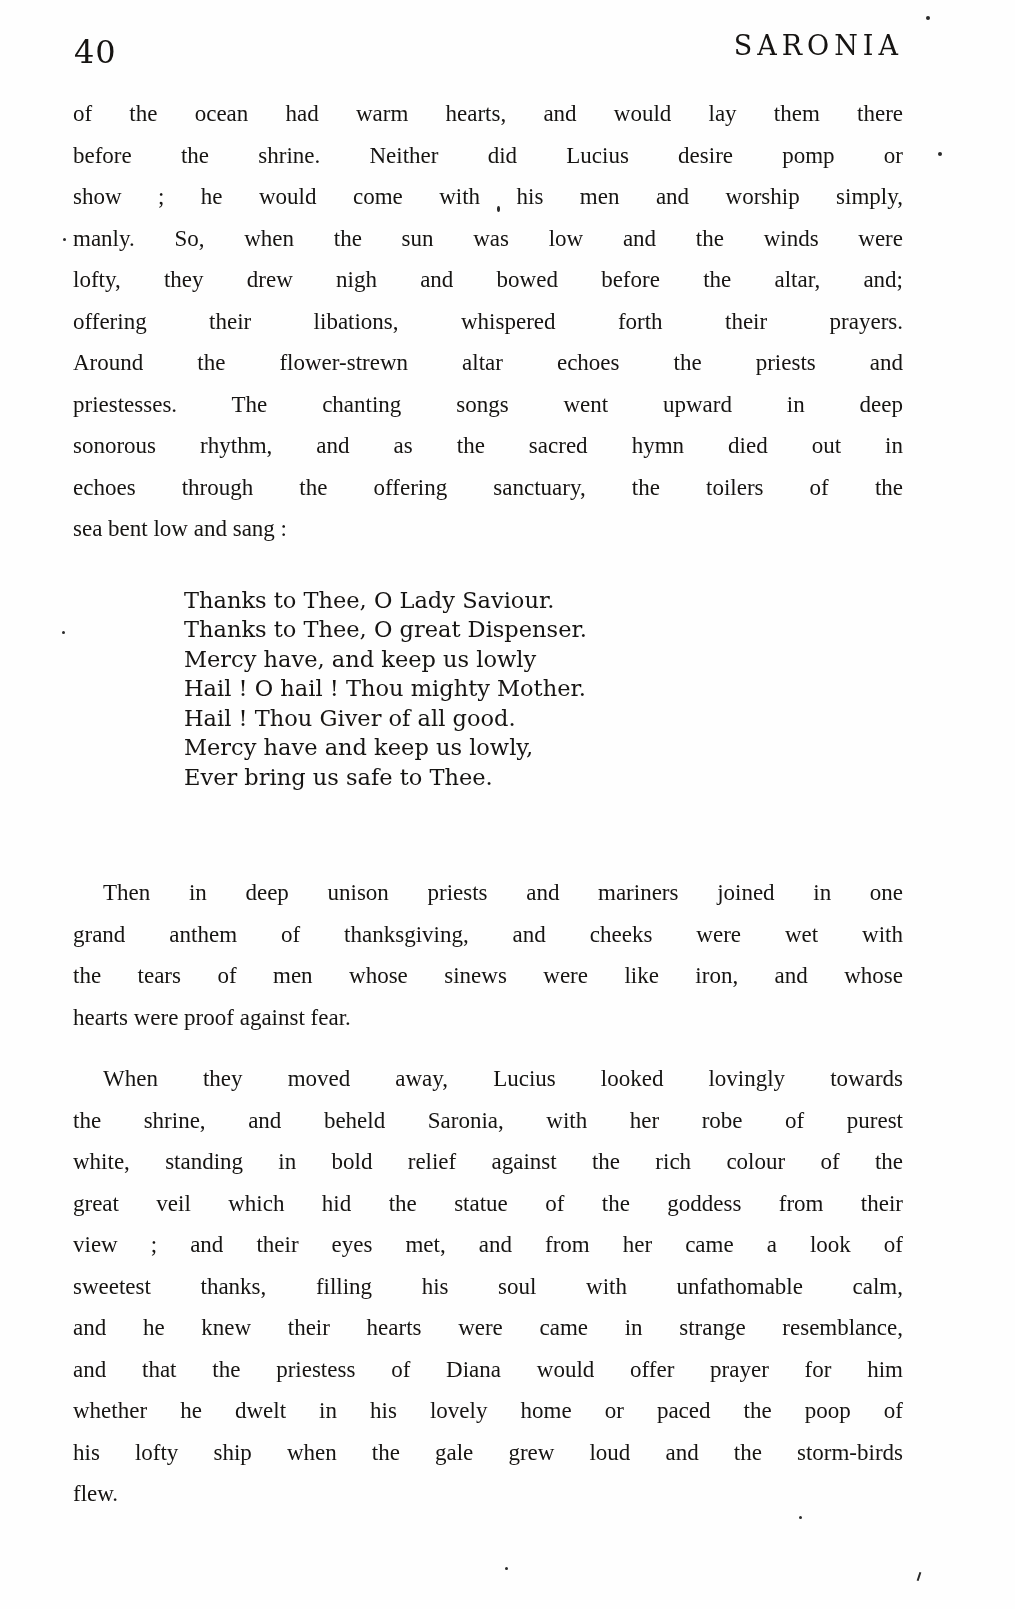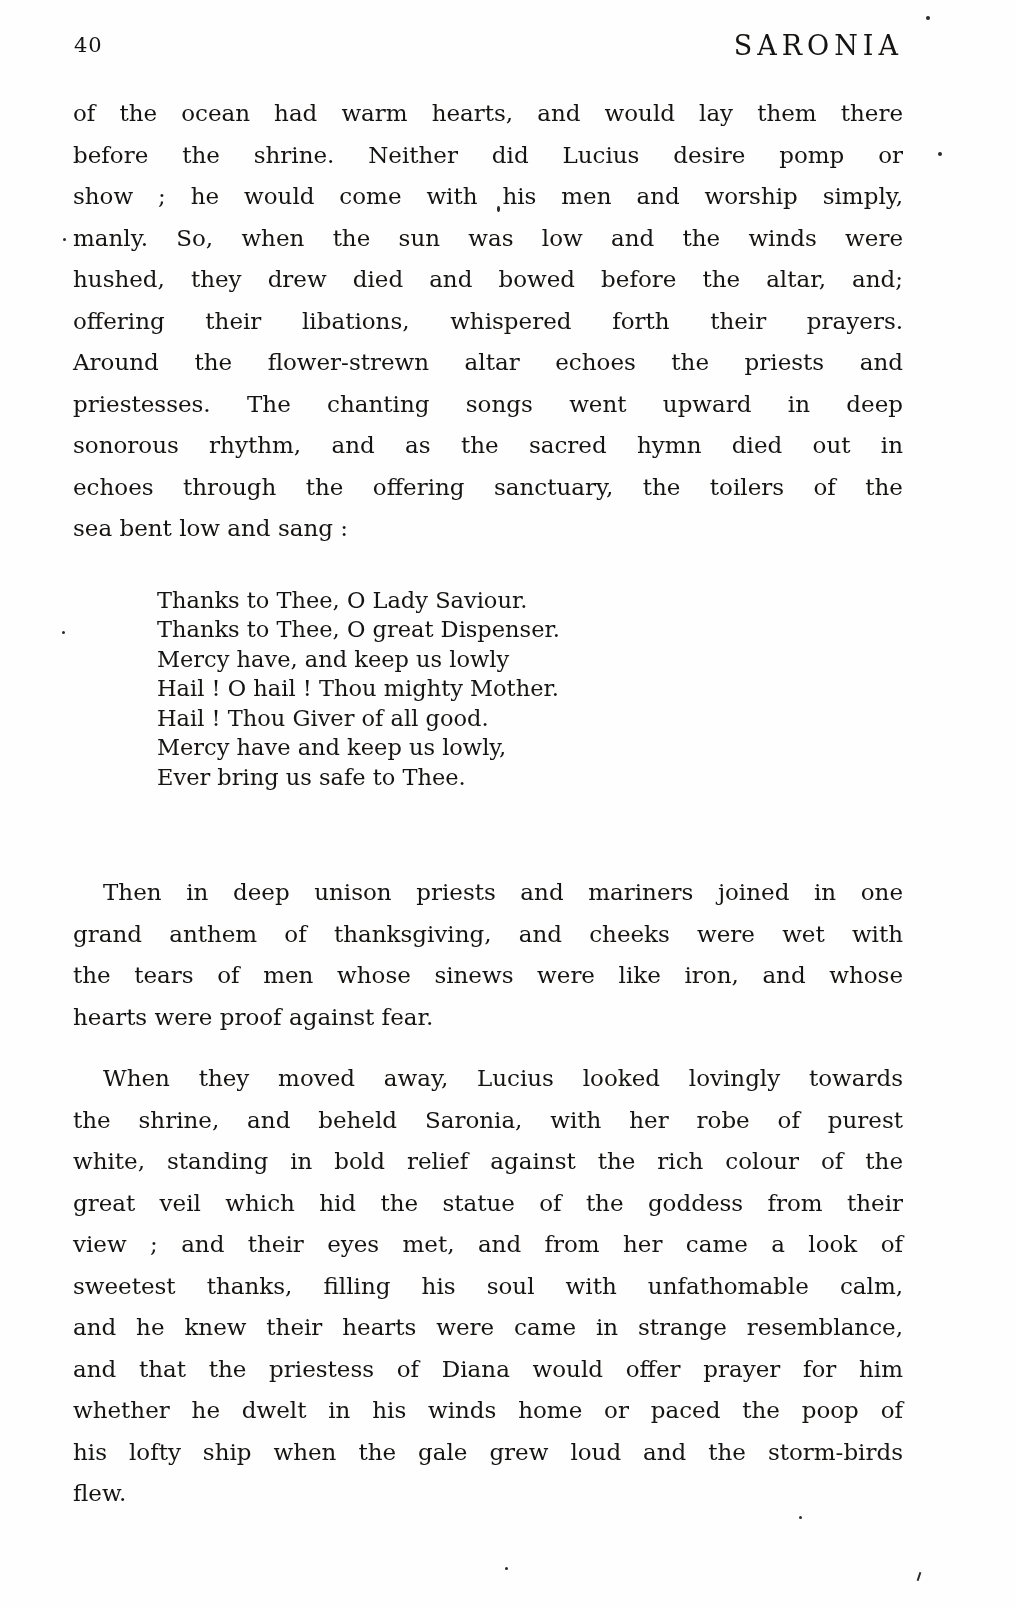--- a/index.html
+++ b/index.html
@@ -9,21 +9,21 @@
     position: relative;
     background: #fefefe;
     color: #161412;
     font-family: "DejaVu Serif", "Liberation Serif", serif;
     overflow: hidden;
   }
   .page-number {
     position: absolute;
     left: 74px;
     top: 33px;
-    font-size: 21px;
+    font-size: 32px;
     letter-spacing: 1px;
   }
   .running-head {
     position: absolute;
     left: 73px;
     width: 830px;
     top: 30px;
     text-align: right;
     font-size: 27px;
     letter-spacing: 5px;
@@ -34,30 +34,31 @@
     top: 93px;
     width: 830px;
   }
   .para {
     font-size: 23px;
     line-height: 41.5px;
   }
   .para .line {
     text-align: justify;
     text-align-last: justify;
+    font-family: Liberation Serif, serif;
   }
   .para .line.final {
     text-align-last: left;
   }
   .para.indent .line:first-child {
     text-indent: 30px;
     margin-top: 20px;
   }
   .verse {
-    margin: 36px 0 80px 84px;
+    margin: 36px 0 80px 111px;
     font-size: 22.5px;
     line-height: 29.5px;
   }
   .verse .line { text-align: left; }
   .speck {
     position: absolute;
     background: #2a2a2a;
     border-radius: 50%;
   }
   .speck.slash {
@@ -73,21 +74,21 @@
 
 <div class="running-head">SARONIA</div>
 
 <main class="page-body">
   <div id="text-blocks">
       <div class="para">
         <div class="line">of the ocean had warm hearts, and would lay them there</div>
         <div class="line">before the shrine.  Neither did Lucius desire pomp or</div>
         <div class="line">show ; he would come with his men and worship simply,</div>
         <div class="line">manly.  So, when the sun was low and the winds were</div>
-        <div class="line">hushed, they drew died and bowed before the altar, and;</div>
+        <div class="line">lofty, they drew nigh and bowed before the altar, and;</div>
         <div class="line">offering their libations, whispered forth their prayers.</div>
         <div class="line">Around the flower-strewn altar echoes the priests and</div>
         <div class="line">priestesses.  The chanting songs went upward in deep</div>
         <div class="line">sonorous rhythm, and as the sacred hymn died out in</div>
         <div class="line">echoes through the offering sanctuary, the toilers of the</div>
         <div class="line final">sea bent low and sang :</div>
       </div>
       <div class="verse">
         <div class="line">Thanks to Thee, O Lady Saviour.</div>
         <div class="line">Thanks to Thee, O great Dispenser.</div>
@@ -105,21 +106,21 @@
       </div>
       <div class="para indent">
         <div class="line">When they moved away, Lucius looked lovingly towards</div>
         <div class="line">the shrine, and beheld Saronia, with her robe of purest</div>
         <div class="line">white, standing in bold relief against the rich colour of the</div>
         <div class="line">great veil which hid the statue of the goddess from their</div>
         <div class="line">view ; and their eyes met, and from her came a look of</div>
         <div class="line">sweetest thanks, filling his soul with unfathomable calm,</div>
         <div class="line">and he knew their hearts were came in strange resemblance,</div>
         <div class="line">and that the priestess of Diana would offer prayer for him</div>
-        <div class="line">whether he dwelt in his winds home or paced the poop of</div>
+        <div class="line">whether he dwelt in his lovely home or paced the poop of</div>
         <div class="line">his lofty ship when the gale grew loud and the storm-birds</div>
         <div class="line final">flew.</div>
       </div>
     </div>
 </main>
 
 <div class="speck" style="left:926px; top:16px;  width:4px; height:4px;"></div>
 <div class="speck" style="left:938px; top:152px; width:4px; height:4px;"></div>
 <div class="speck" style="left:497px; top:206px; width:3px; height:6px;"></div>
 <div class="speck" style="left:63px;  top:238px; width:3px; height:3px;"></div>

